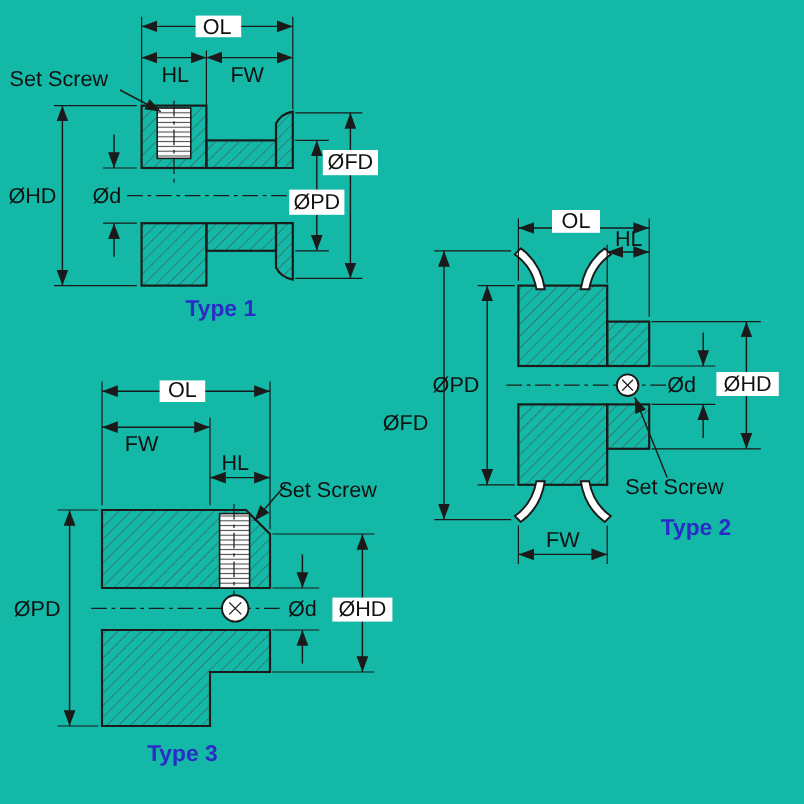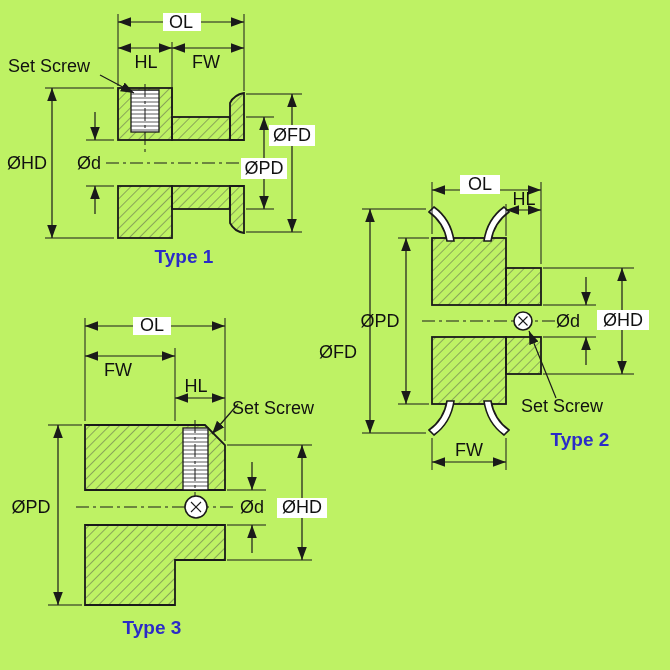--- a/index.html
+++ b/index.html
@@ -1,16 +1,16 @@
 <!DOCTYPE html>
 <html><head>
 <meta charset="utf-8">
 <style>
   html,body{margin:0;padding:0;background:#ffffff;}
-  .stage{position:relative;width:670px;height:670px;background:#bef264;overflow:hidden;}
+  .stage{position:relative;width:670px;height:670px;background:#14b8a6;overflow:hidden;}
   svg{display:block;}
   .hatched{fill:url(#hatch);stroke:#1a1a1a;stroke-width:1.8;}
   .part{fill:#ffffff;stroke:#1a1a1a;stroke-width:1.6;}
   .threadbox{fill:url(#threads);stroke:#1a1a1a;stroke-width:1.3;}
   .white{fill:#ffffff;stroke:none;}
   .dim{stroke:#1a1a1a;stroke-width:1.2;fill:none;}
   .ext{stroke:#1a1a1a;stroke-width:1;fill:none;}
   .cl{stroke:#1a1a1a;stroke-width:1;stroke-dasharray:13 4 3 4;fill:none;}
   .detail{stroke:#1a1a1a;stroke-width:1.1;fill:none;}
   .lbl{font-family:"Liberation Sans",sans-serif;font-size:18px;fill:#111111;}

